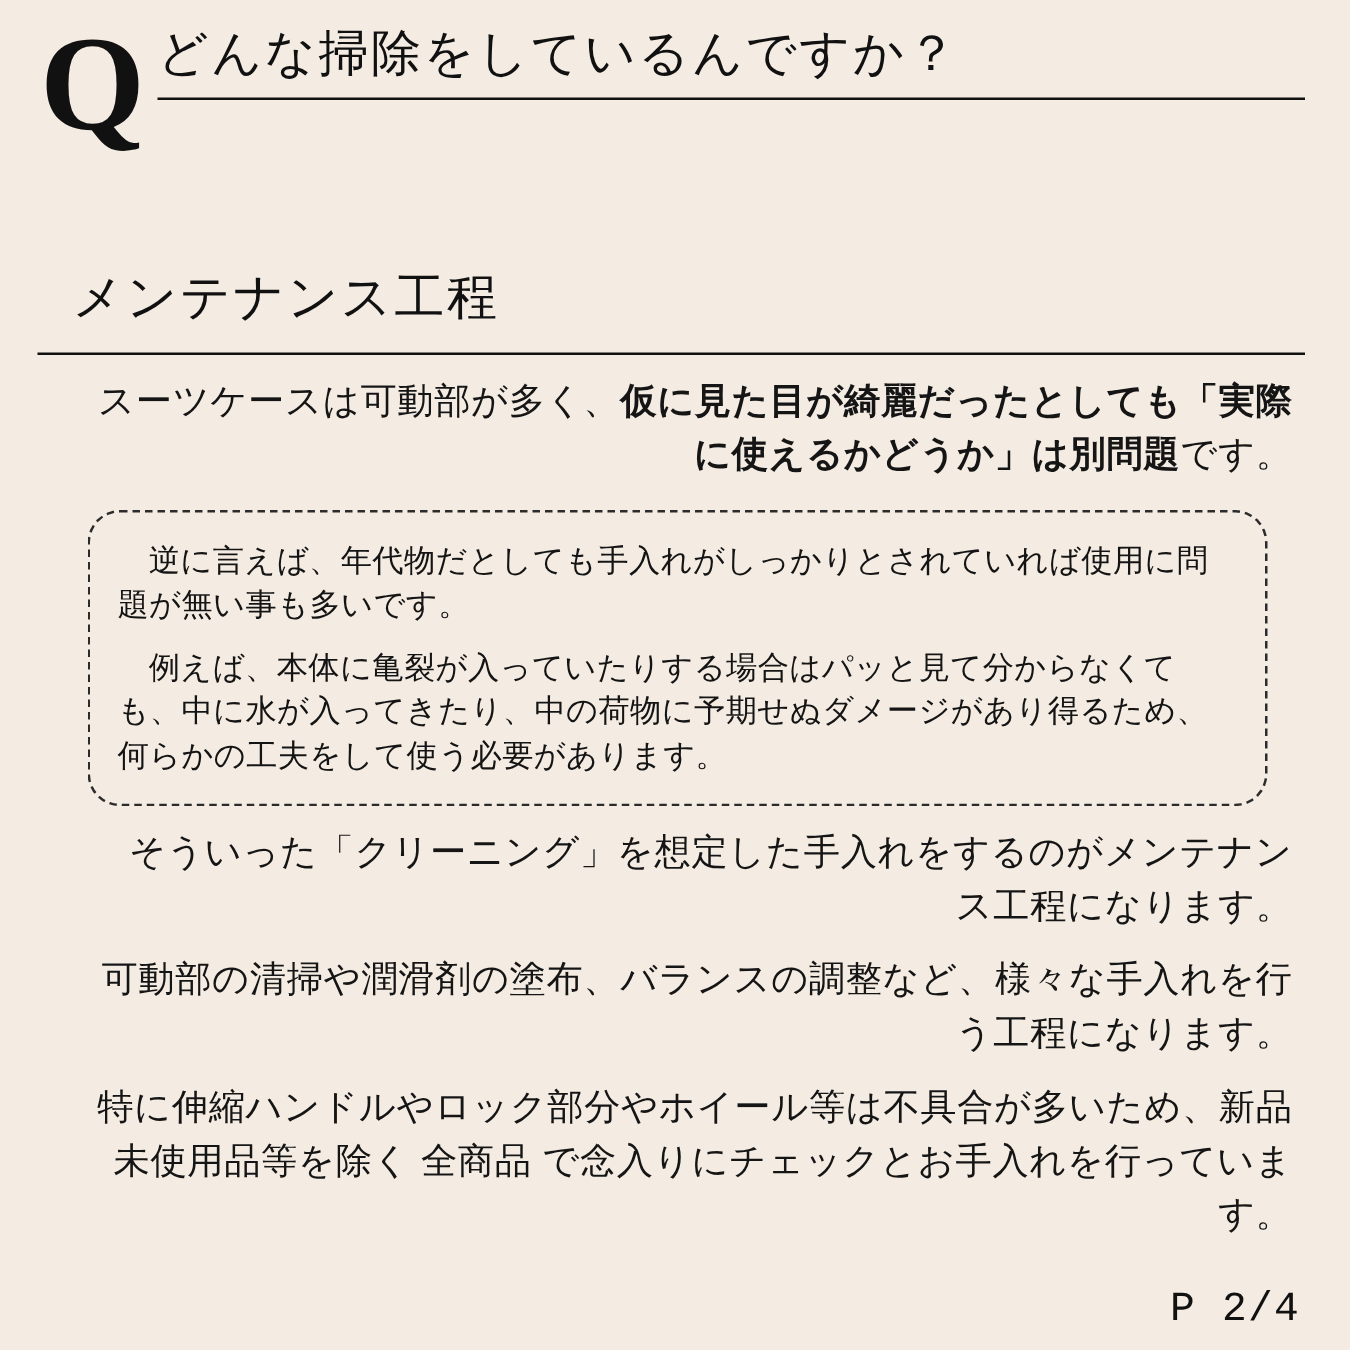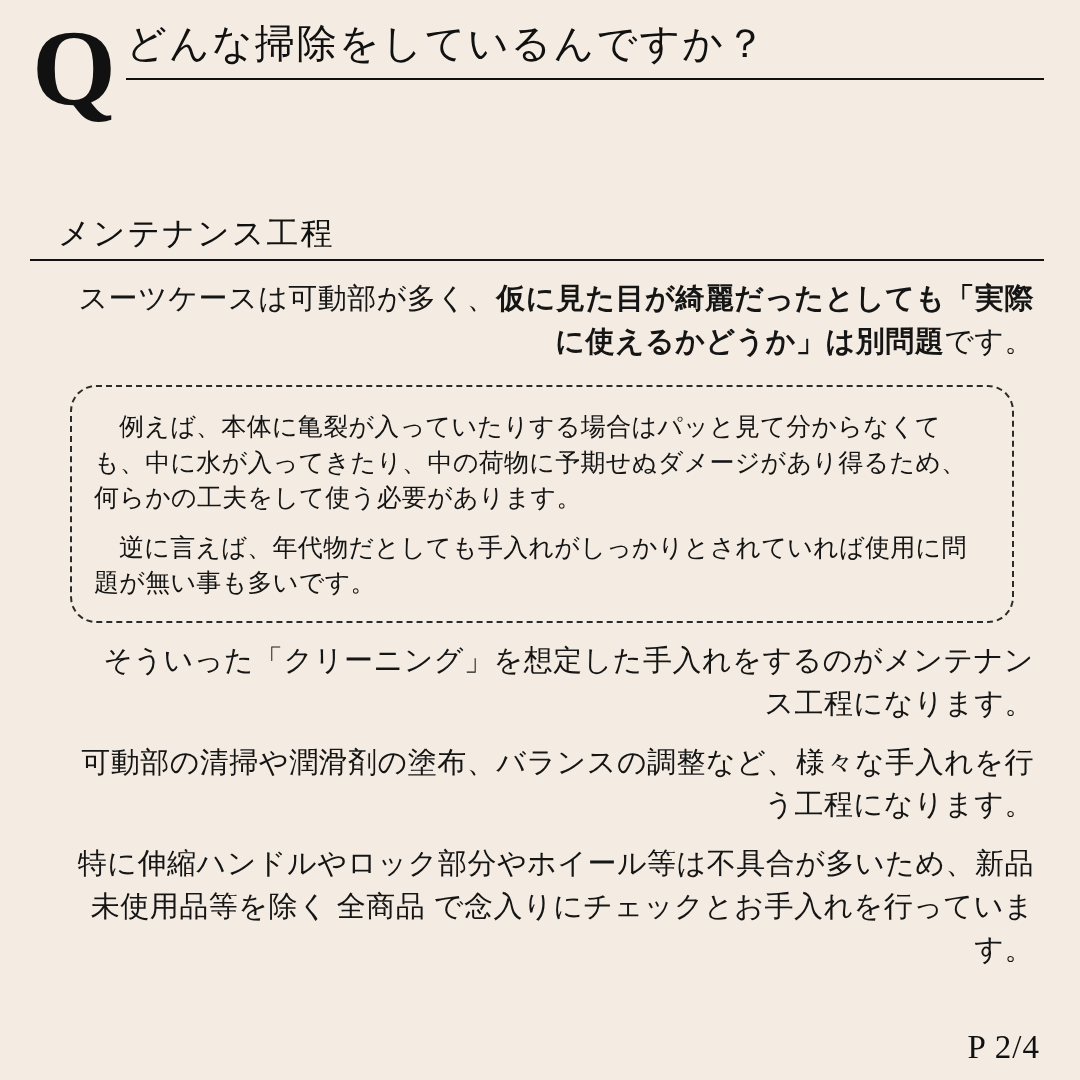--- a/index.html
+++ b/index.html
@@ -52,25 +52,25 @@
     margin-top: 14px;
     font-size: 29px;
     line-height: 1.5;
     letter-spacing: 1px;
     color: #151515;
   }
 
   
   .section-head {
     margin-top: 26px;
-    font-size: 32px;
+    font-size: 40px;
     line-height: 1.2;
     letter-spacing: 2px;
     padding-left: 28px;
-    padding-bottom: 7px;
+    padding-bottom: 20px;
     border-bottom: 2px solid #111;
     color: #111;
   }
 
   
   .para {
     margin: 16px 0 0 0;
     padding: 0 10px 0 44px;
     font-size: 29px;
     line-height: 1.48;
@@ -102,40 +102,40 @@
   }
 
   
   .page-num {
     position: absolute;
     right: 40px;
     bottom: 14px;
     font-size: 33px;
     letter-spacing: 1px;
     color: #111;
-    font-family: Liberation Serif, serif;
+    font-family: Liberation Mono, monospace;
   }
 </style>
 </head>
 <body>
 
 <div class="page">
 
   <div class="q-block">
     <div class="q-mark">Q</div>
     <div class="q-title">どんな掃除をしているんですか？</div>
   </div>
 
   <div class="section-head">メンテナンス工程</div>
 
   <p class="para"><span>スーツケースは可動部が多く、</span><b>仮に見た目が綺麗だったとしても「実際に使えるかどうか」は別問題</b><span>です。</span></p>
 
   <div class="note-box">
+    <p class="note-para">逆に言えば、年代物だとしても手入れがしっかりとされていれば使用に問題が無い事も多いです。</p>
     <p class="note-para">例えば、本体に亀裂が入っていたりする場合はパッと見て分からなくても、中に水が入ってきたり、中の荷物に予期せぬダメージがあり得るため、何らかの工夫をして使う必要があります。</p>
-    <p class="note-para">逆に言えば、年代物だとしても手入れがしっかりとされていれば使用に問題が無い事も多いです。</p>
   </div>
 
   <p class="para">そういった「クリーニング」を想定した手入れをするのがメンテナンス工程になります。</p>
   <p class="para">可動部の清掃や潤滑剤の塗布、バランスの調整など、様々な手入れを行う工程になります。</p>
   <p class="para">特に伸縮ハンドルやロック部分やホイール等は不具合が多いため、新品未使用品等を除く 全商品 で念入りにチェックとお手入れを行っています。</p>
 
   <div class="page-num">P 2/4</div>
 
 </div>
 

